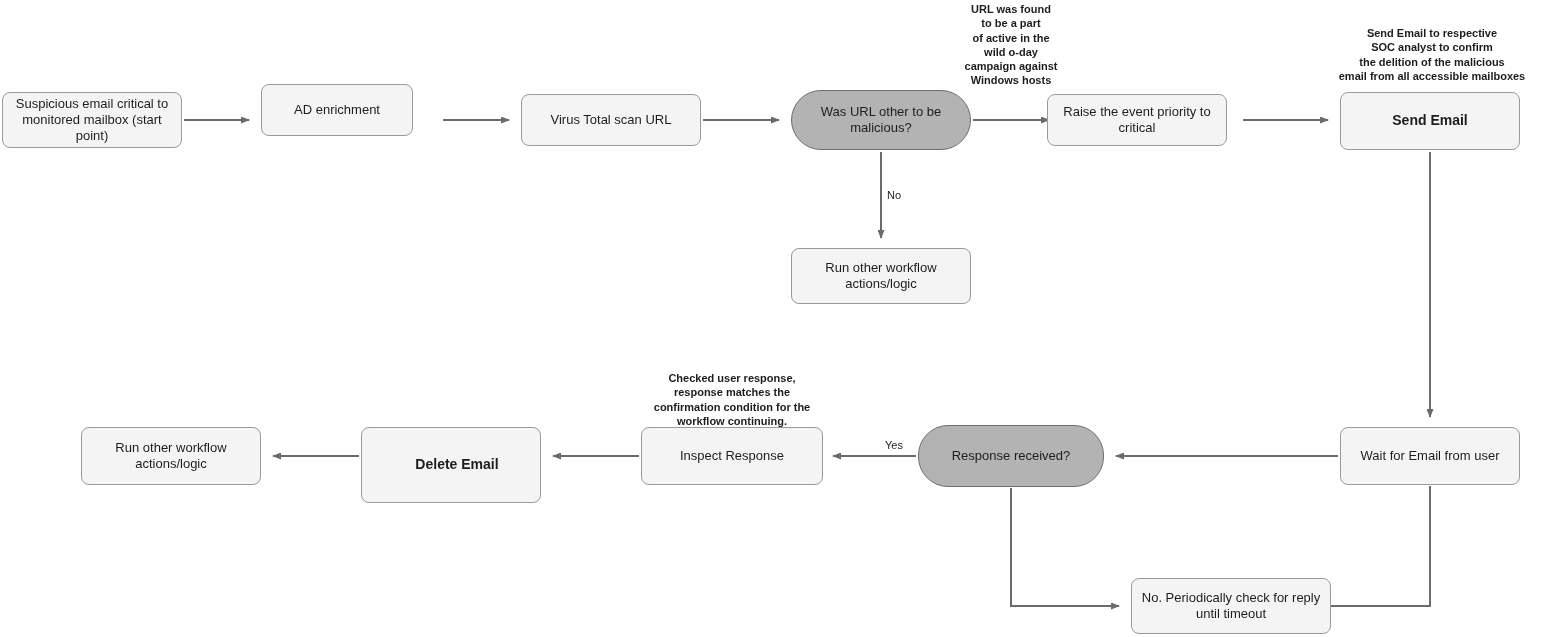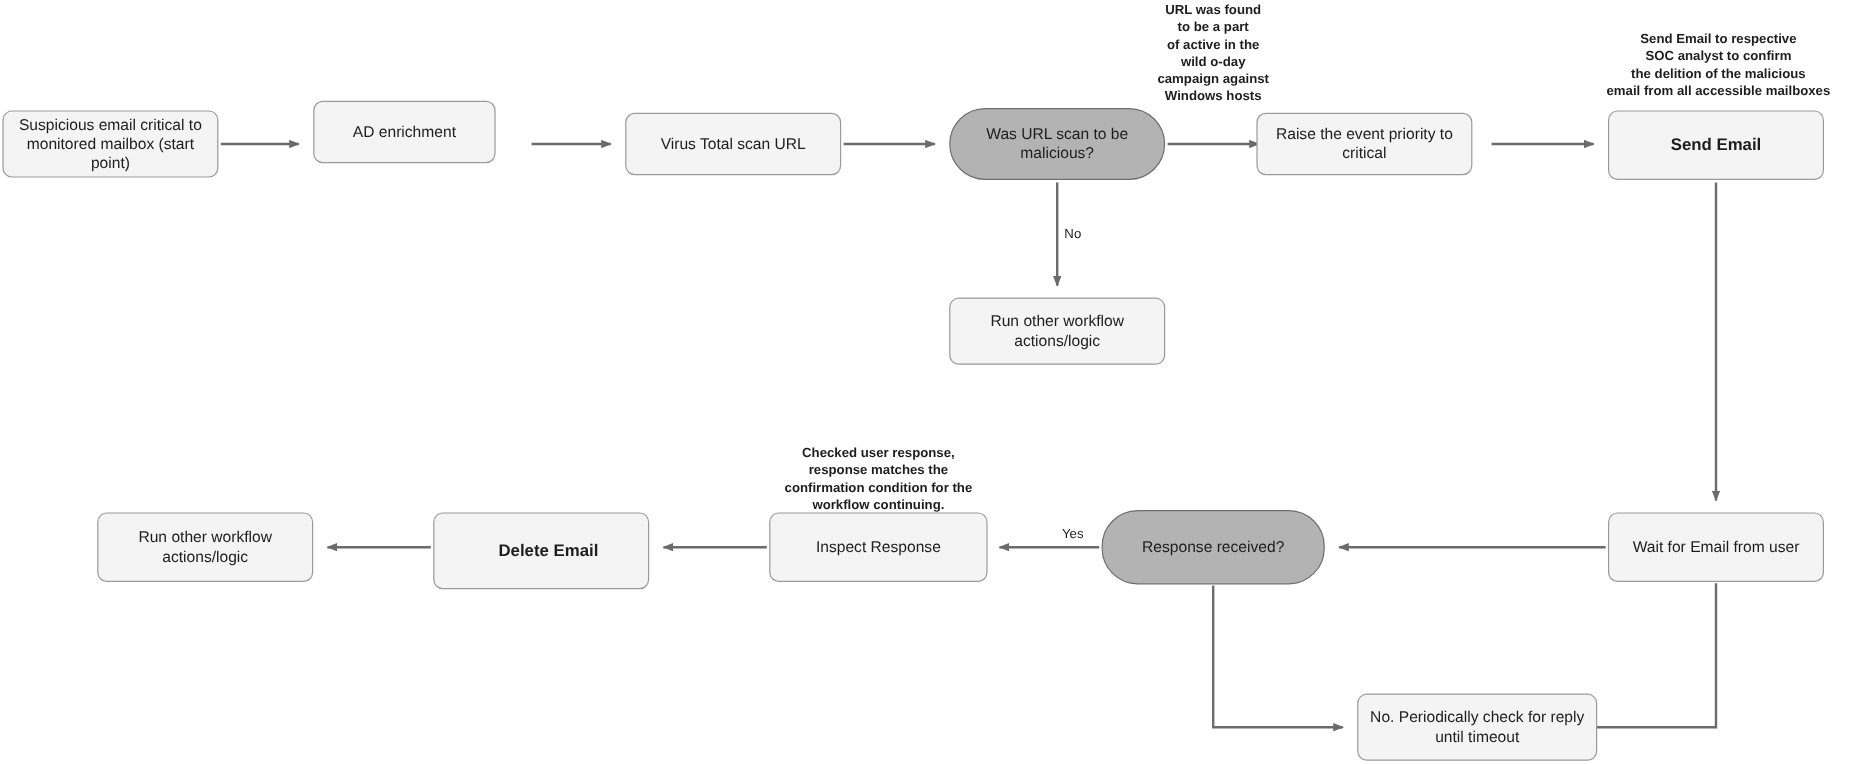--- a/index.html
+++ b/index.html
@@ -99,41 +99,41 @@
       <div class="node" style="left: 2px; top: 92px; width: 180px; height: 56px;">
         <span>Suspicious email critical to monitored mailbox (start point)</span>
       </div>
       <div class="node" style="left: 261px; top: 84px; width: 152px; height: 52px;">
         <span>AD enrichment</span>
       </div>
       <div class="node" style="left: 521px; top: 94px; width: 180px; height: 52px;">
         <span>Virus Total scan URL</span>
       </div>
       <div class="node decision" style="left: 791px; top: 90px; width: 180px; height: 60px;">
-        <span>Was URL scan to be malicious?</span>
+        <span>Was URL other to be malicious?</span>
       </div>
       <div class="node" style="left: 1015px; top: 94px; width: 180px; height: 52px; margin-left: 32px;">
         <span>Raise the event priority to critical</span>
       </div>
       <div class="node big" style="left: 1340px; top: 92px; width: 180px; height: 58px;">
         <span>Send Email</span>
       </div>
       <div class="node" style="left: 791px; top: 248px; width: 180px; height: 56px;">
         <span>Run other workflow actions/logic</span>
       </div>
       <div class="node" style="left: 1340px; top: 427px; width: 180px; height: 58px;">
         <span>Wait for Email from user</span>
       </div>
       <div class="node decision" style="left: 918px; top: 425px; width: 186px; height: 62px;">
         <span>Response received?</span>
       </div>
       <div class="node" style="left: 641px; top: 427px; width: 182px; height: 58px;">
         <span>Inspect Response</span>
       </div>
-      <div class="node big" style="left: 361px; top: 427px; width: 180px; height: 64px; padding-left: 20px;">
+      <div class="node big" style="left: 361px; top: 427px; width: 180px; height: 76px; padding-left: 20px;">
         <span>Delete Email</span>
       </div>
       <div class="node" style="left: 81px; top: 427px; width: 180px; height: 58px;">
         <span>Run other workflow actions/logic</span>
       </div>
       <div class="node" style="left: 1131px; top: 578px; width: 200px; height: 56px;">
         <span>No. Periodically check for reply until timeout</span>
       </div>
     </div>
   <div id="label-layer">

